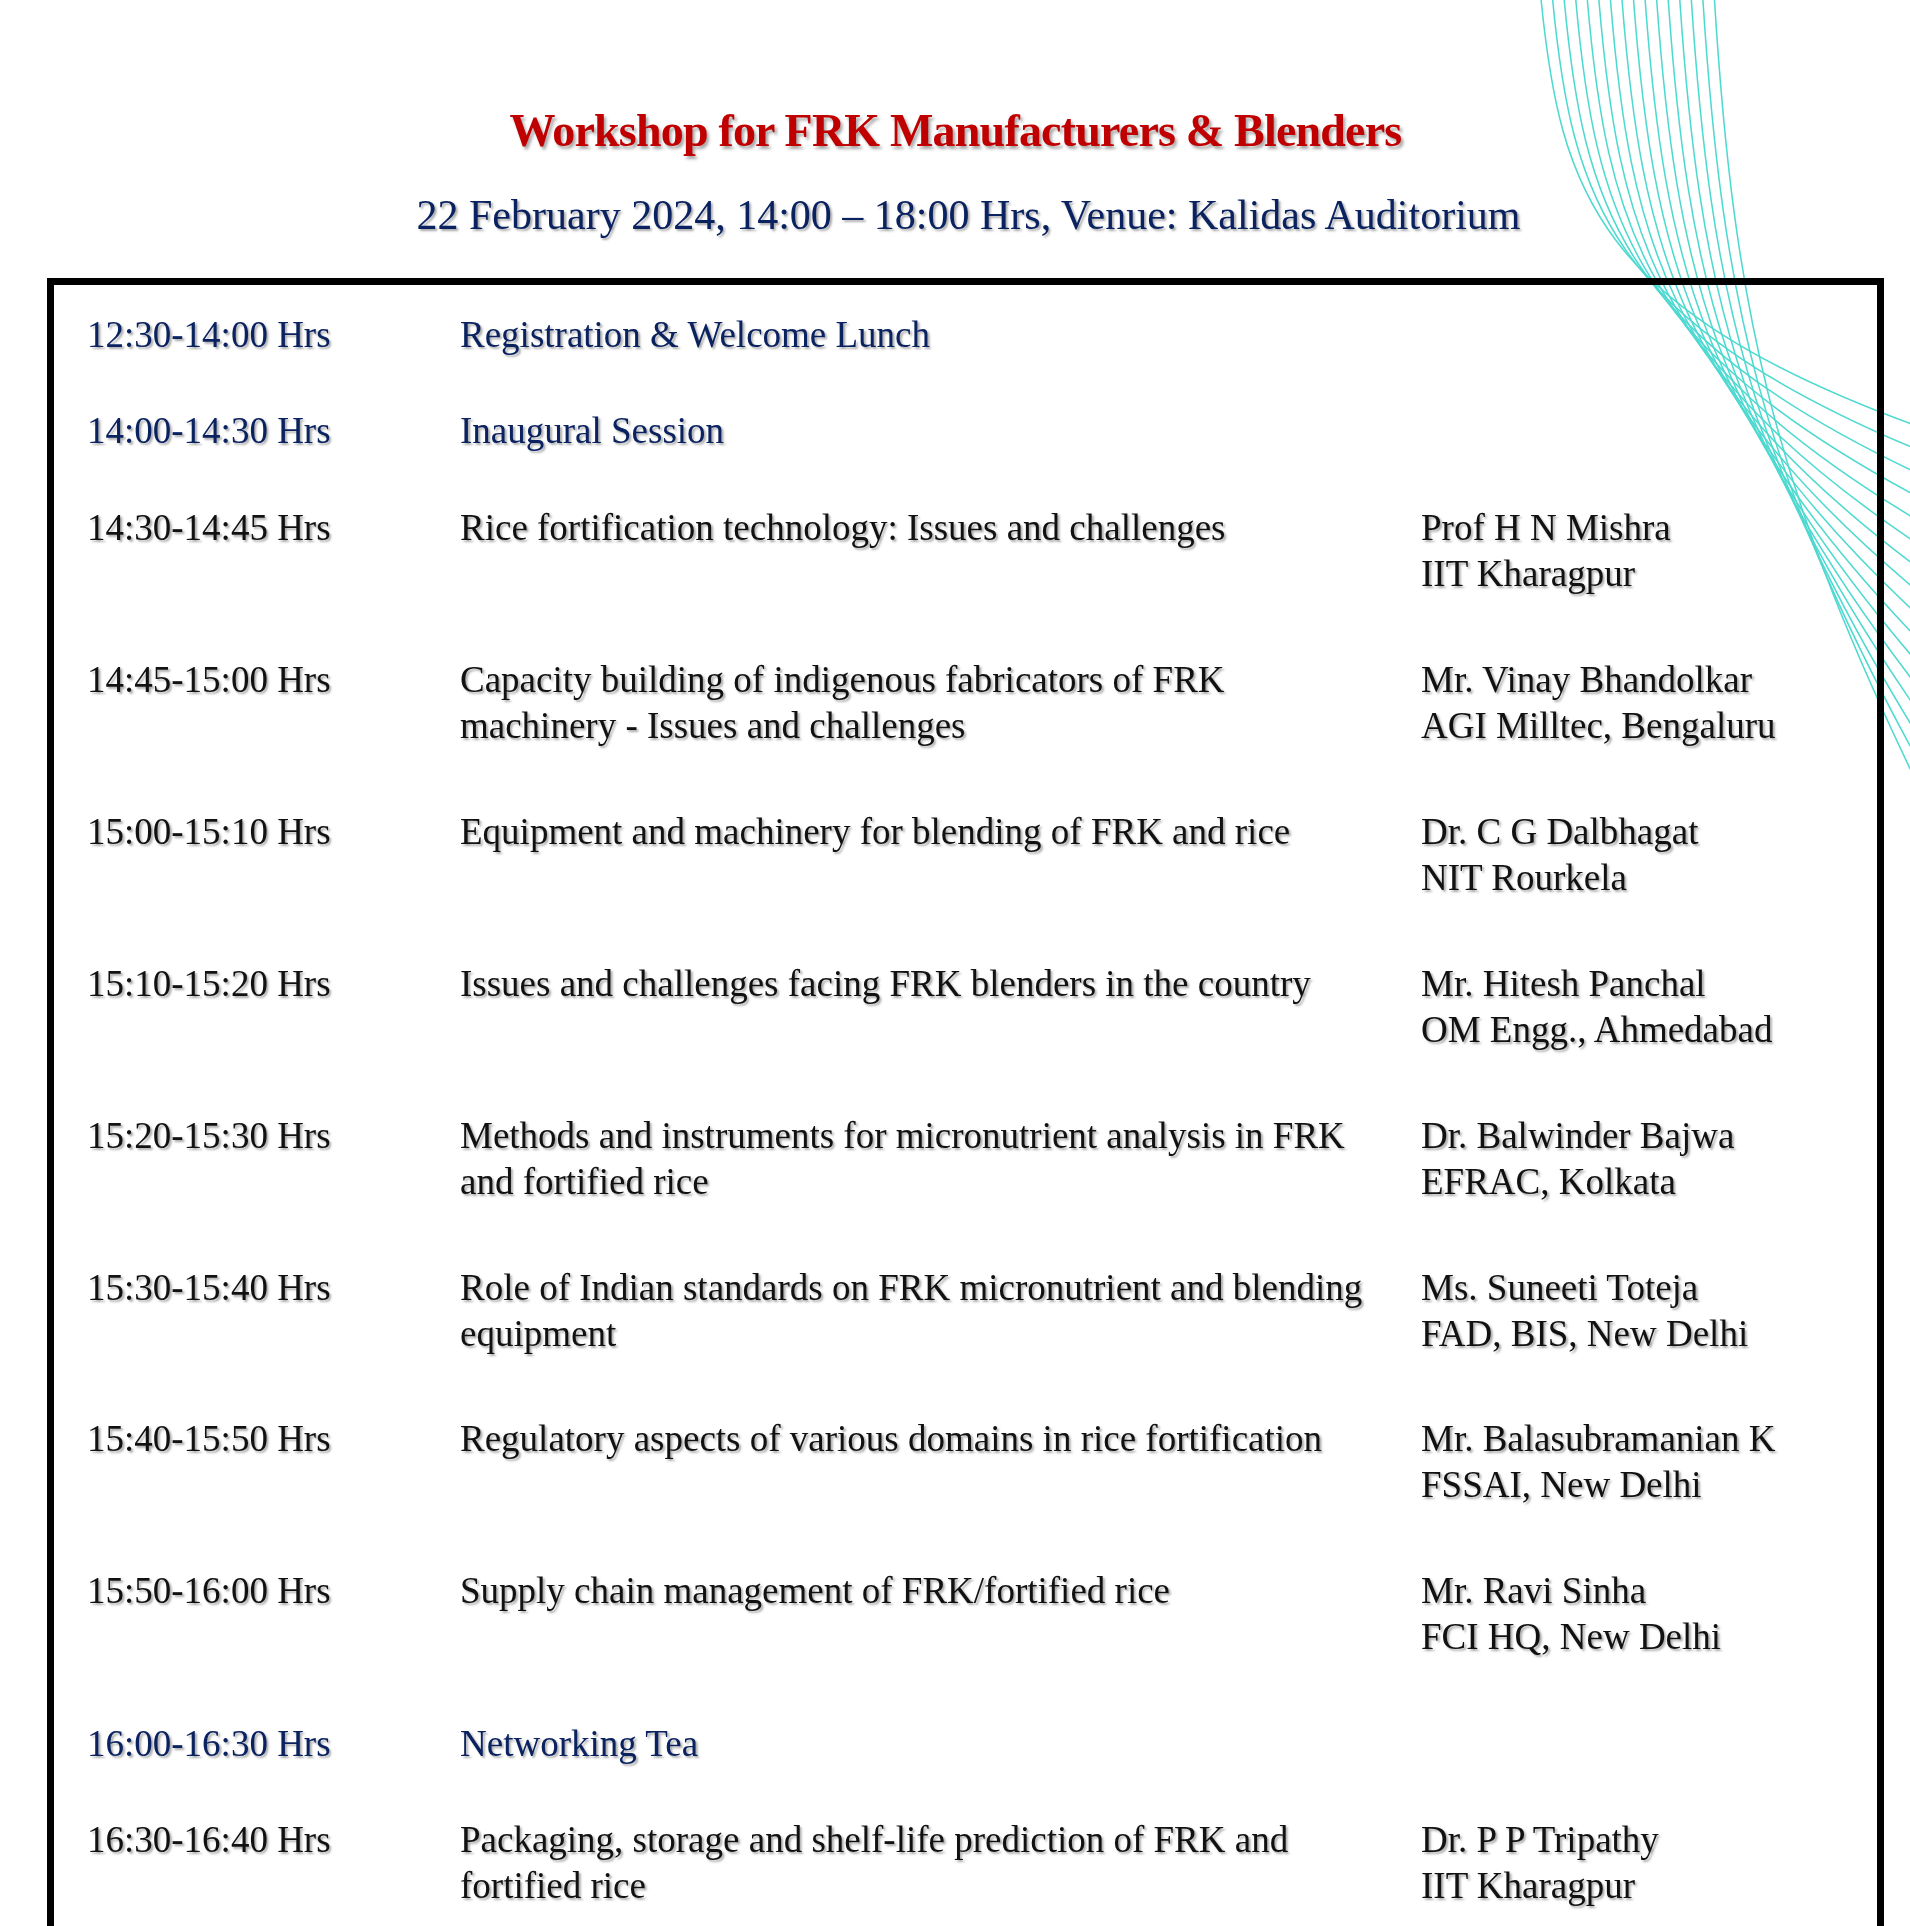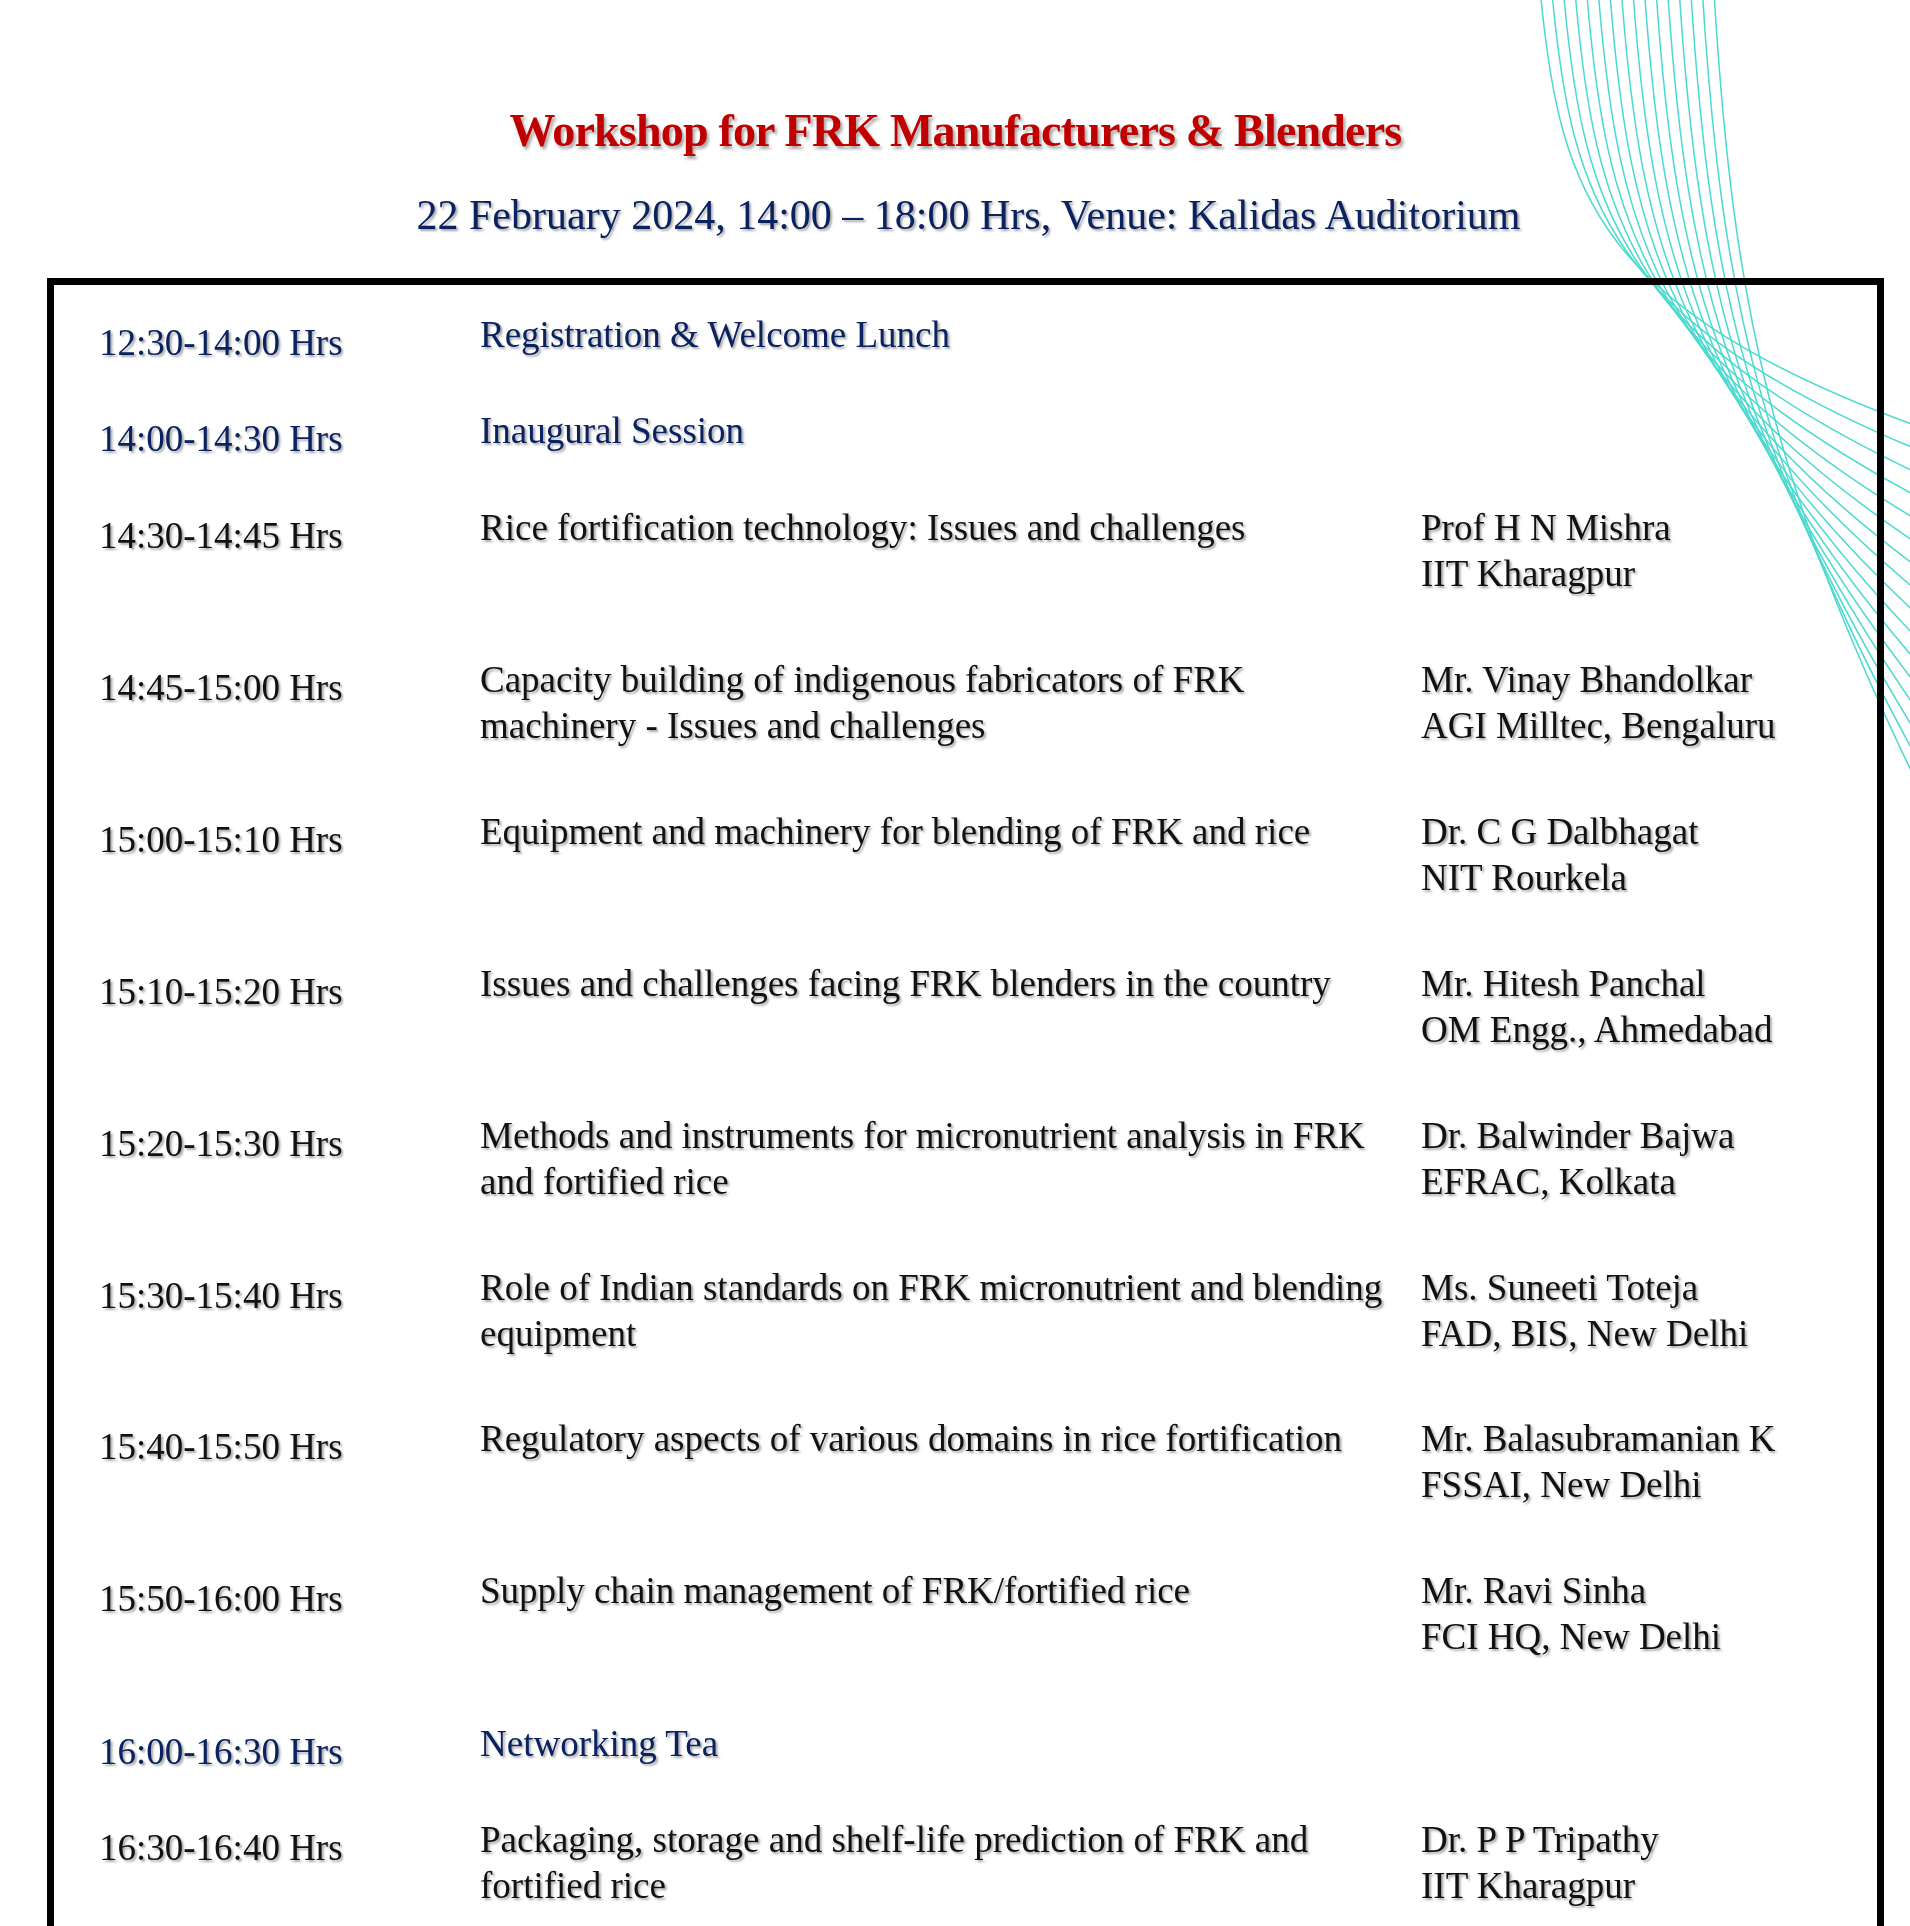--- a/index.html
+++ b/index.html
@@ -10,22 +10,22 @@
            font-size:46px; font-weight:bold; color:#c00000; letter-spacing:-0.8px;
            text-shadow:2.3px 3.1px 3.1px rgba(0,0,0,0.35); font-family:"Liberation Serif","DejaVu Serif",serif; }
   .subtitle { position:absolute; left:13px; width:1911px; text-align:center; top:191px;
               font-size:42px; color:#0a2260; font-family:"Liberation Serif","DejaVu Serif",serif;
               text-shadow:1.9px 2.3px 2.3px rgba(0,0,0,0.35); }
   .frame { position:absolute; left:47px; top:278px; width:1837px; height:2289px; border:7.7px solid #000;
            box-sizing:border-box; }
   .row { position:absolute; font-size:37px; line-height:46px; color:#111;
          font-family:"Liberation Serif","DejaVu Serif",serif; text-shadow:1.9px 2.3px 2.3px rgba(0,0,0,0.35); }
   .row.blue { color:#0a2260; }
-  .c-time { position:absolute; left:99px; white-space:nowrap;margin-top:8px; }
-  .c-topic { position:absolute; left:480px; width:909px; }
+  .c-time { position:absolute; left:87px; white-space:nowrap; }
+  .c-topic { position:absolute; left:460px; width:909px; }
   .c-speaker { position:absolute; left:1401px; width:424px;margin-left:20px; }
 </style>
 </head>
 <body>
 
 <svg class="deco" viewBox="0 0 4960 7016" xmlns="http://www.w3.org/2000/svg">
   <g fill="none" stroke="#2fd3c8" stroke-width="4" opacity="0.85">
     <path d="M4000 0 C4050 500 4150 800 4960 1100"></path>
     <path d="M4030 0 C4080 520 4180 830 4960 1160"></path>
     <path d="M4060 0 C4110 540 4210 860 4960 1220"></path>

